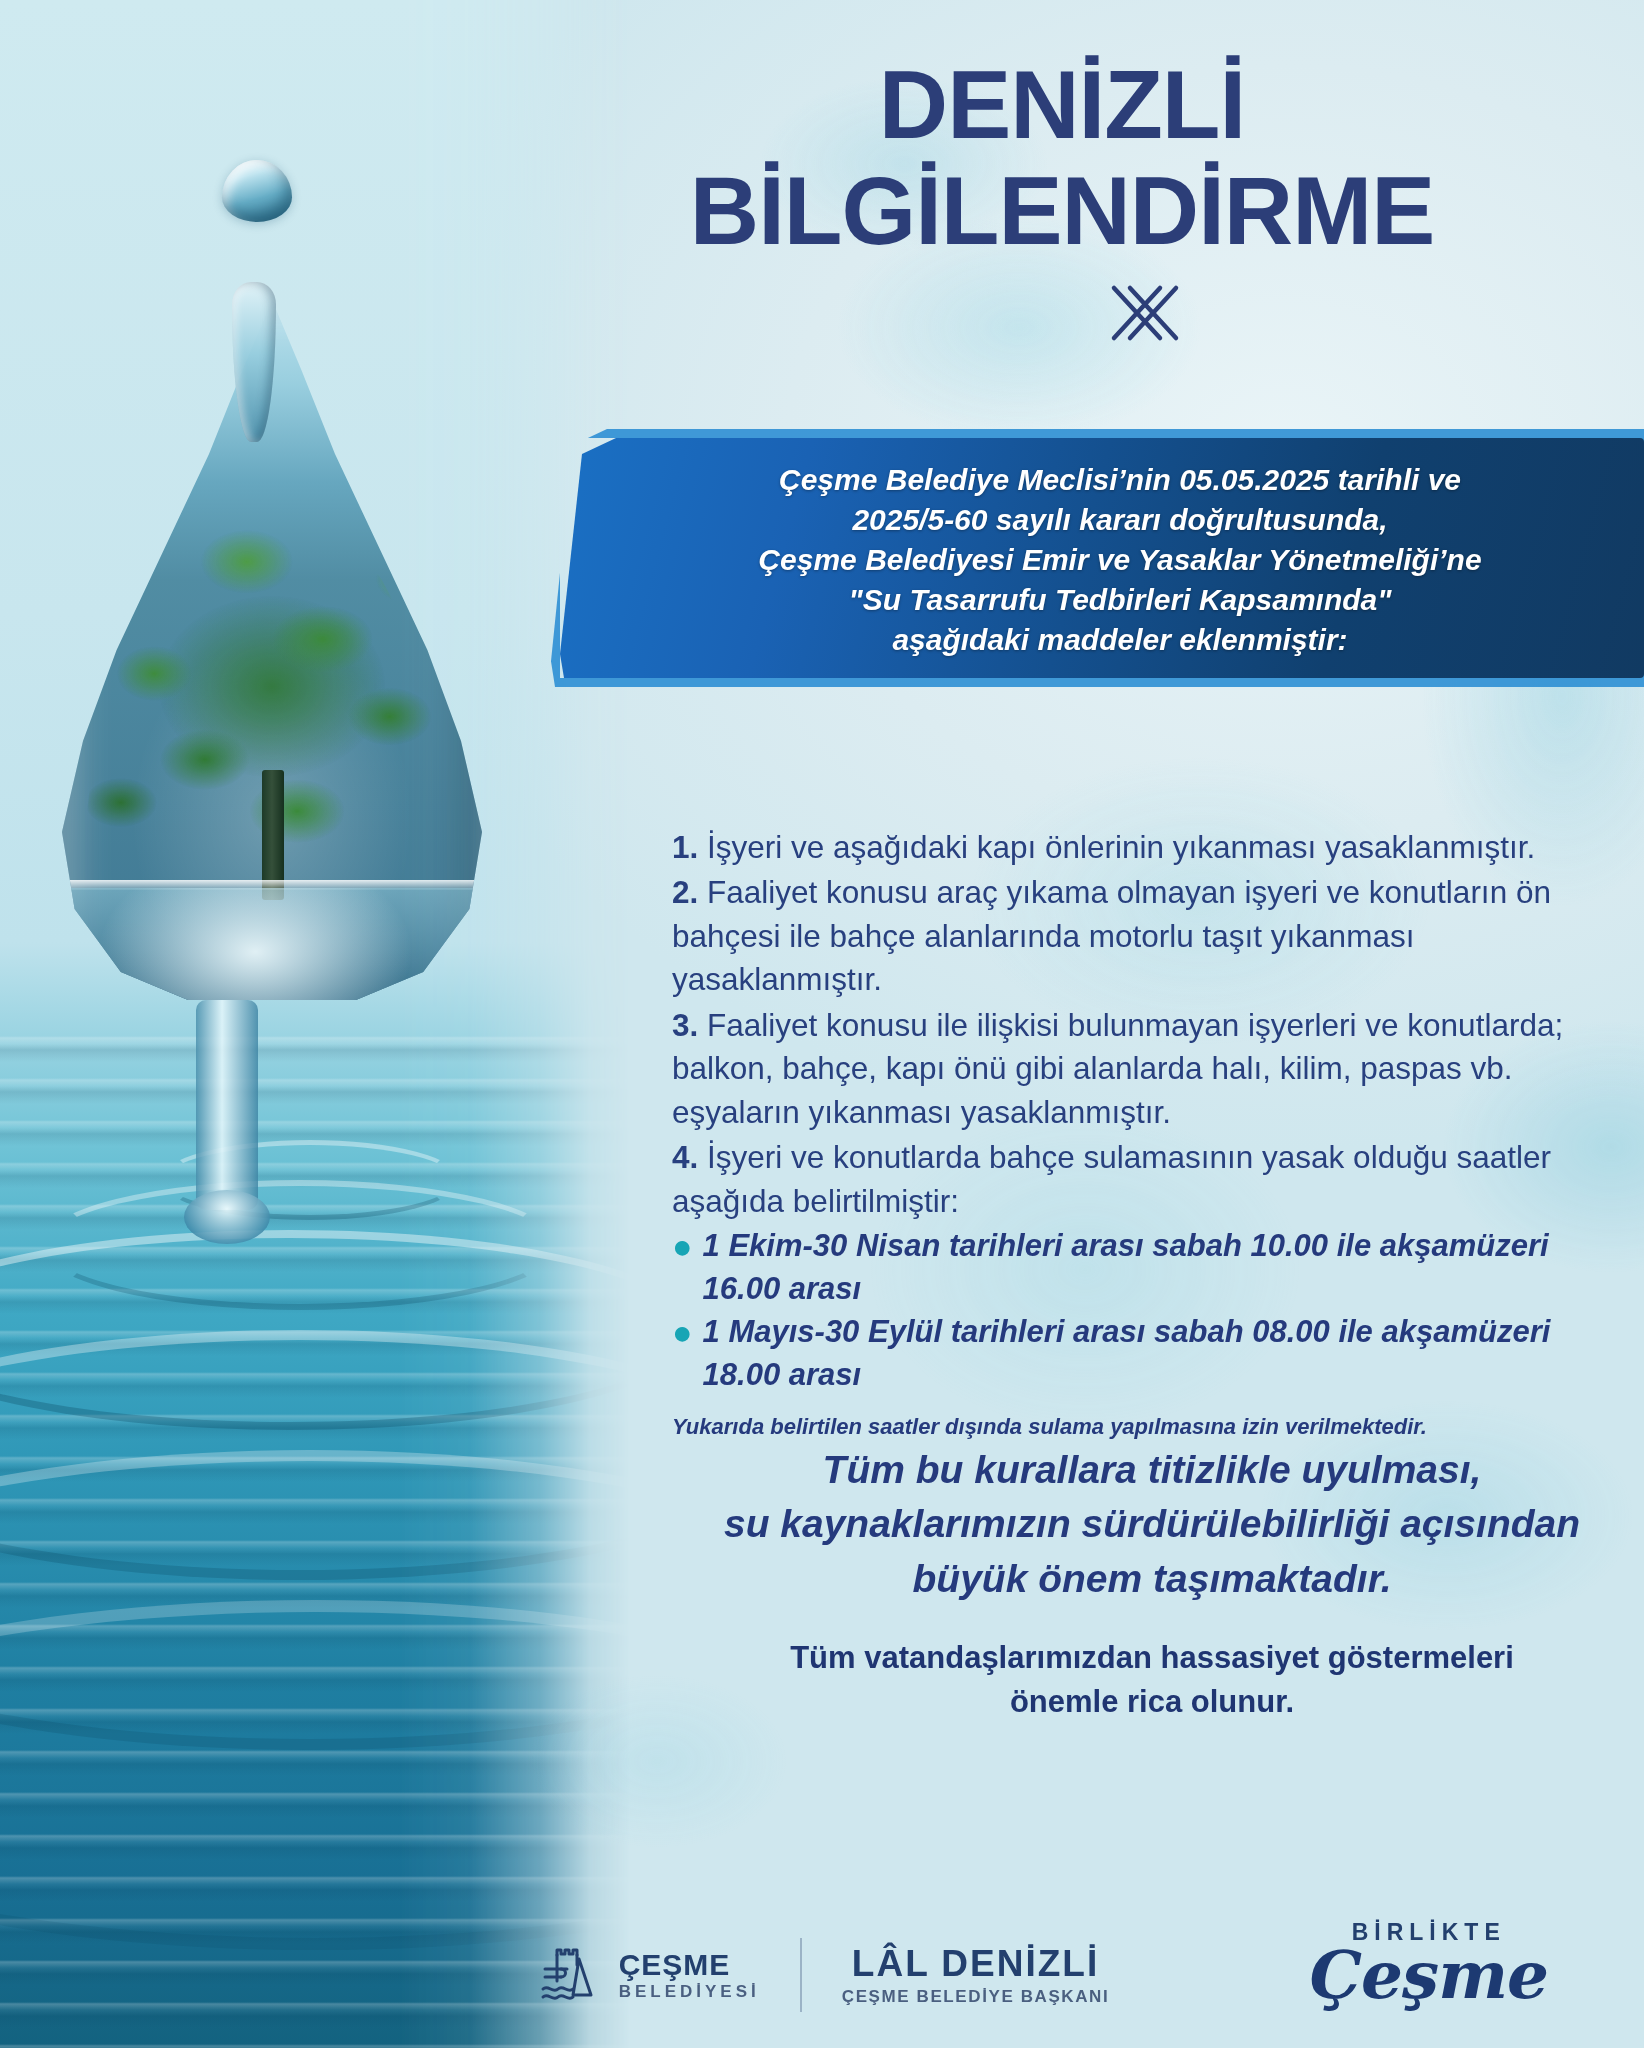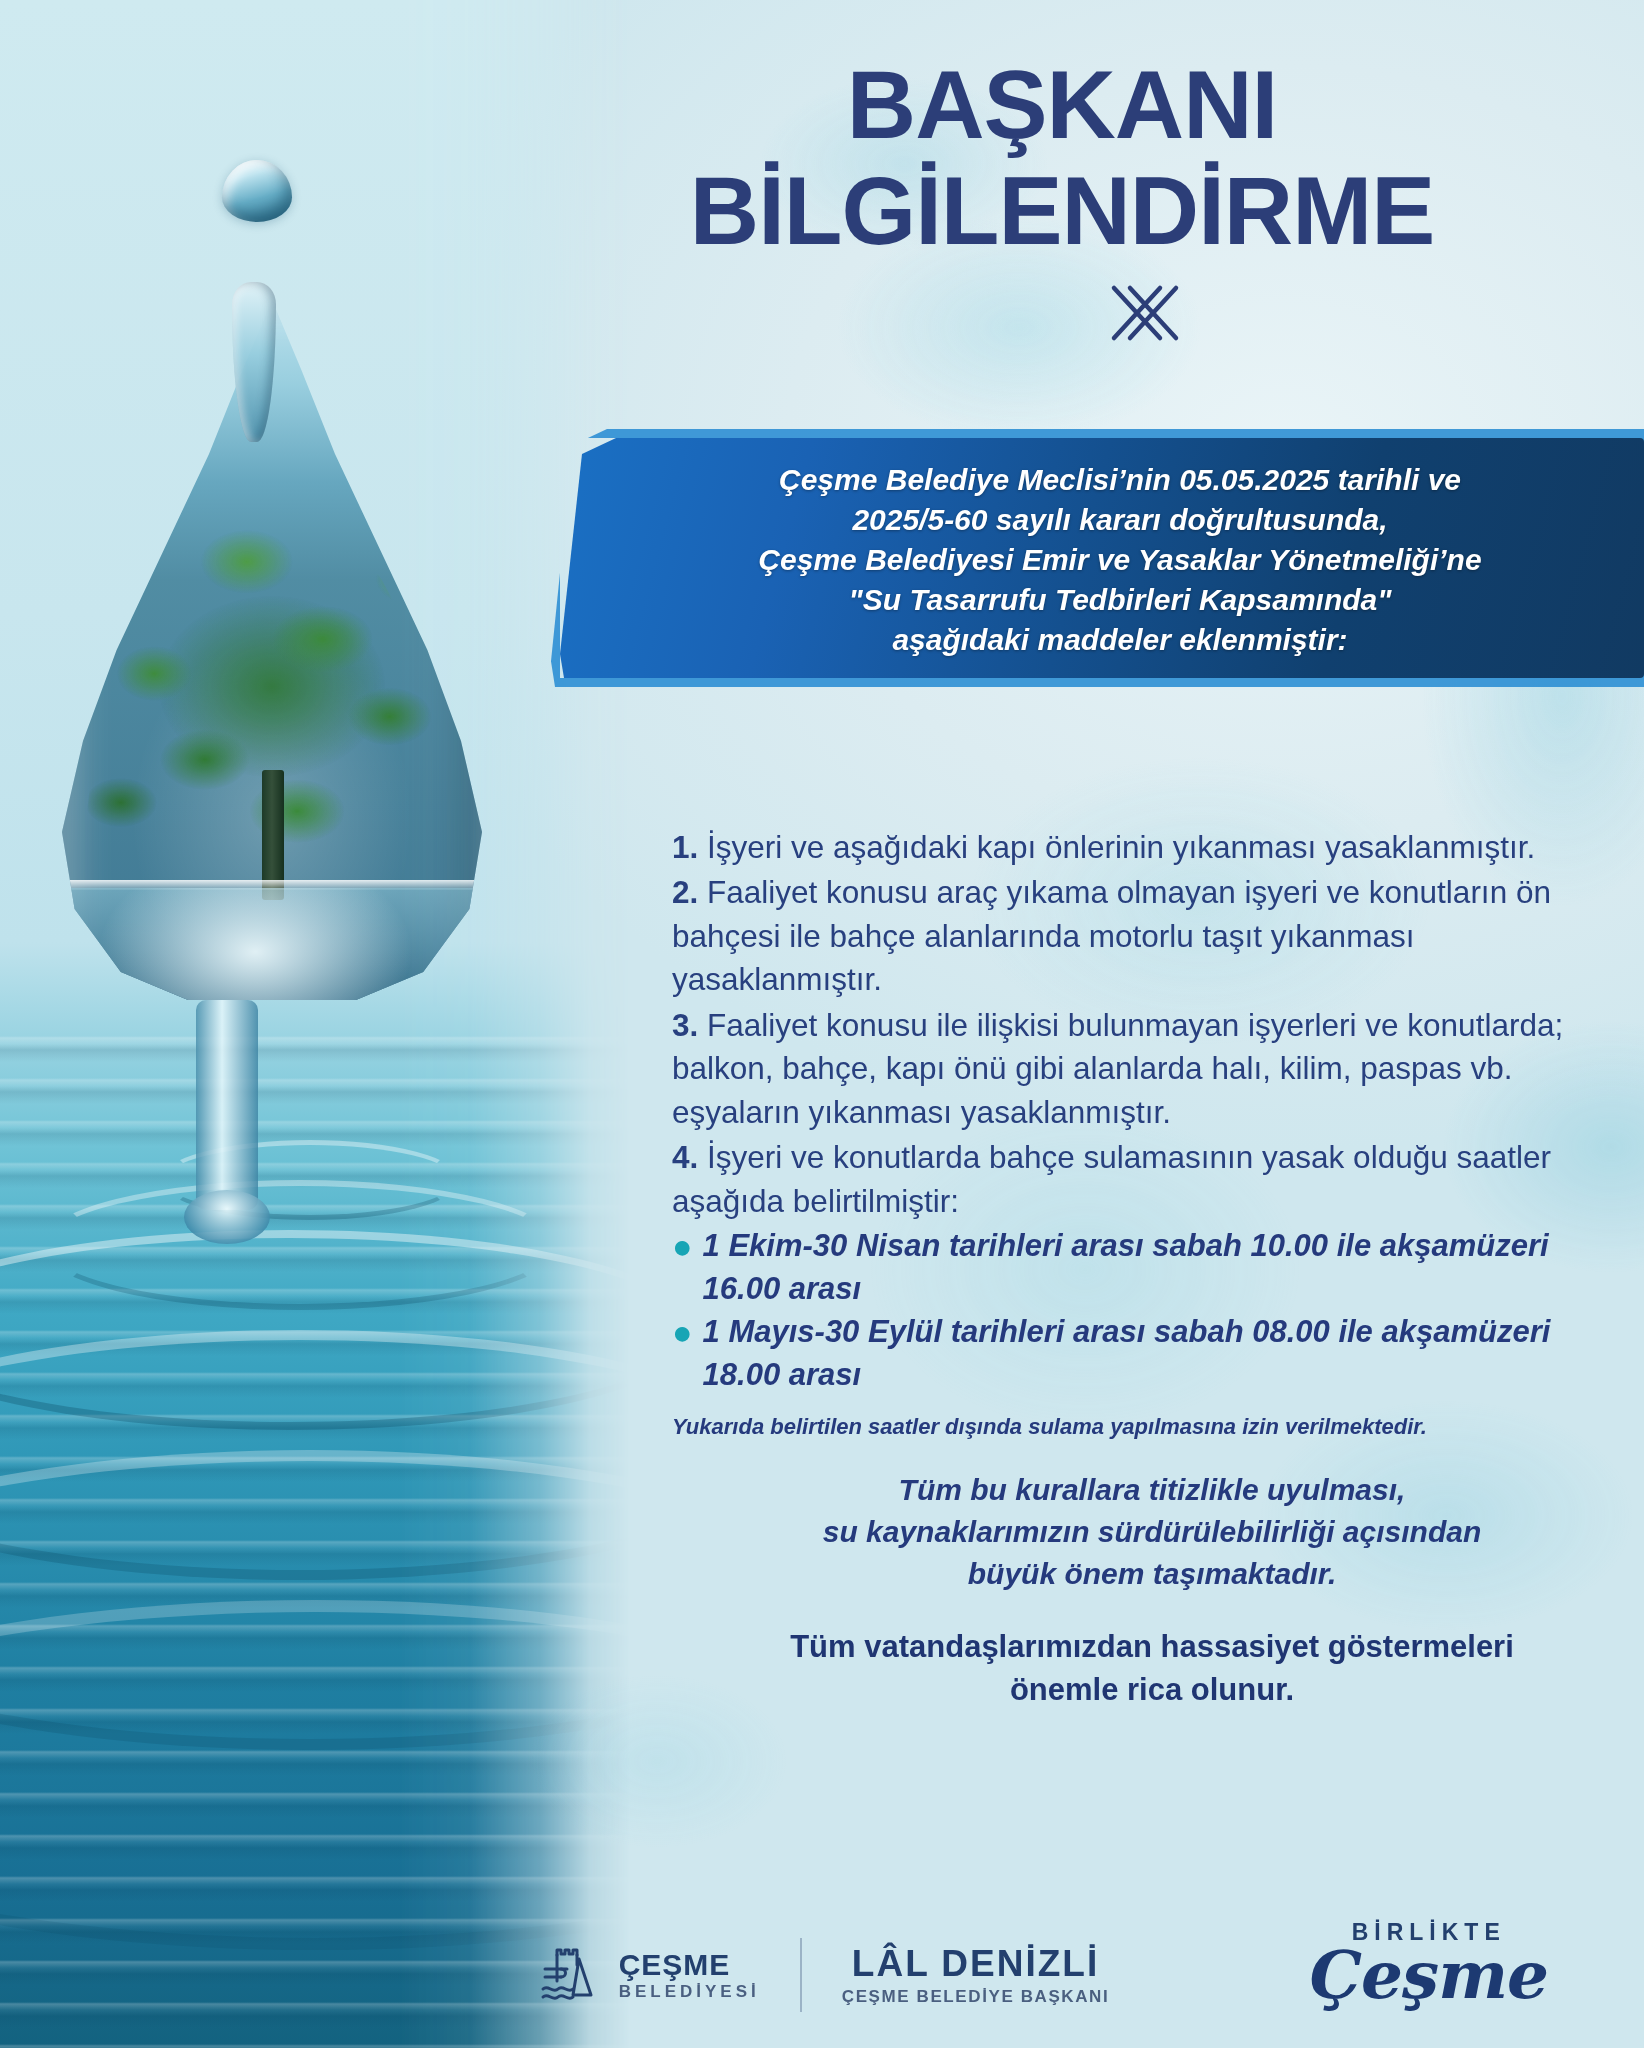--- a/index.html
+++ b/index.html
@@ -217,23 +217,22 @@
   }
   .note {
     margin-top:16px;
     font-size:22px;
     line-height:1.38;
     font-style:italic;
     font-weight:bold;
     color:#253a7d;
   }
   .note-center {
-    margin-top:26px;
     text-align:center;
-    font-size:30px;
+    font-size:39px;
     line-height:1.4;
     font-style:italic;
     font-weight:bold;
     color:#253a7d;
   }
   .closing {
     margin-top:30px;
     text-align:center;
     font-size:31px;
     line-height:1.4;
@@ -305,21 +304,21 @@
       <div class="drop-bowl"></div>
     </div>
     <div class="drop-neck"></div>
     <div class="drop-stem"></div>
     <div class="drop-foot"></div>
   </div>
 
   <div class="wc"></div>
 
   <div class="title">
-    <span class="l1">BAŞKANI</span>
+    <span class="l1">DENİZLİ</span>
     <span class="l2">BİLGİLENDİRME</span>
   </div>
 
   <svg class="ornament" viewBox="0 0 88 70">
     <g stroke="#2c3e78" stroke-width="4.5" stroke-linecap="round" fill="none">
       <line x1="16" y1="10" x2="62" y2="60"></line>
       <line x1="32" y1="10" x2="78" y2="60"></line>
       <line x1="62" y1="10" x2="16" y2="60"></line>
       <line x1="78" y1="10" x2="32" y2="60"></line>
     </g>

